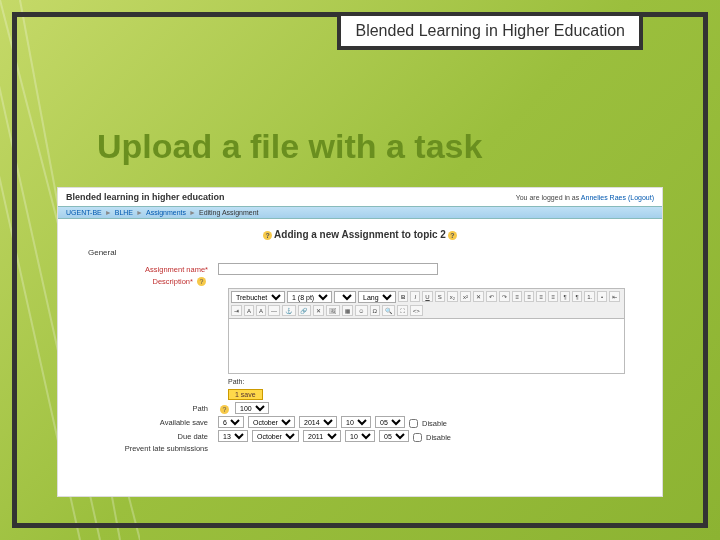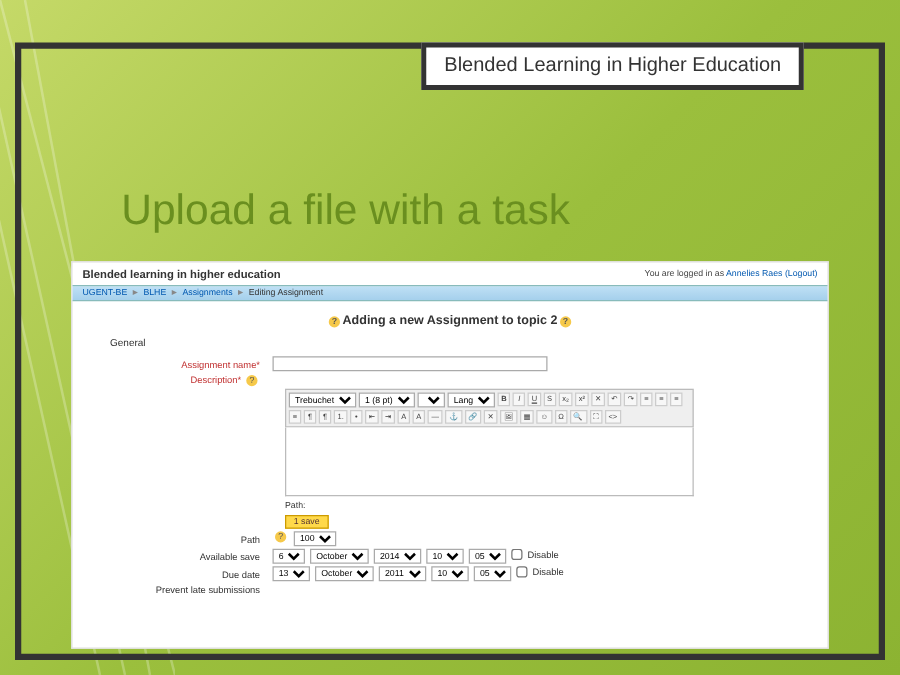--- a/index.html
+++ b/index.html
@@ -8,31 +8,30 @@
     width: 720px; height: 540px;
     background: linear-gradient(135deg, #c5d968 0%, #9bbf3d 50%, #8cb332 100%);
     position: relative;
   }
   .deco-lines { position: absolute; top: 0; left: 0; width: 140px; height: 540px; opacity: 0.25; }
   .deco-lines line { stroke: #fff; stroke-width: 2; }
   .inner {
     position: absolute; top: 12px; left: 12px; right: 12px; bottom: 12px;
     border: 5px solid #333;
     background: transparent;
-    margin-top: 22px;
   }
   .title-box {
     position: absolute; top: -5px; right: 60px;
     background: #fff; border: 4px solid #333;
     padding: 6px 14px;
     font-size: 16px; color: #333;
   }
   .heading {
     position: absolute; top: 110px; left: 80px;
-    font-size: 34px; color: #6a8f1f; font-weight: 400;
+    font-size: 34px; color: #6a8f1f; font-weight: 700;
   }
   .shot {
     position: absolute; top: 170px; left: 40px; right: 40px; height: 310px;
     background: #fff; border: 1px solid #ddd;
     font-size: 8px; color: #333;
   }
   .shot-header {
     display: flex; justify-content: space-between; align-items: center;
     padding: 4px 8px; font-weight: bold; font-size: 9px;
   }
@@ -47,22 +46,22 @@
   .breadcrumb .sep { color: #888; margin: 0 3px; }
   .form-title {
     text-align: center; font-weight: bold; font-size: 10px;
     margin: 10px 0 8px; color: #333;
   }
   .help-ic { display:inline-block; width:9px; height:9px; border-radius:50%; background:#f6c94a; color:#555; font-size:7px; text-align:center; line-height:9px; margin:0 2px; }
   .fieldset-label { font-weight: normal; font-size: 8px; margin: 4px 0 6px 30px; }
   .row { display: flex; align-items: center; margin: 2px 0; }
   .row .lab { width: 160px; text-align: right; padding-right: 10px; font-size: 7.5px; color:#333; }
   .row .lab.req { color: #c03030; padding-left: 20px; }
-  .row .ctl { flex: 1; display: flex; align-items: flex-start; gap: 4px; font-size: 7.5px; }
-  .editor { margin-left: 170px; width: 327px; }
+  .row .ctl { flex: 1; display: flex; align-items: flex-end; gap: 4px; font-size: 7.5px; }
+  .editor { margin-left: 170px; width: 397px; }
   .editor-tb {
     display: flex; flex-wrap: wrap; gap: 2px;
     border: 1px solid #bbb; background: #efefef; padding: 2px;
     font-size: 6px;
   }
   .editor-tb .btn {
     border: 1px solid #ccc; background: #f7f7f7; padding: 0 2px;
     min-width: 10px; height: 11px; line-height: 10px; text-align: center;
     color: #444;
   }

